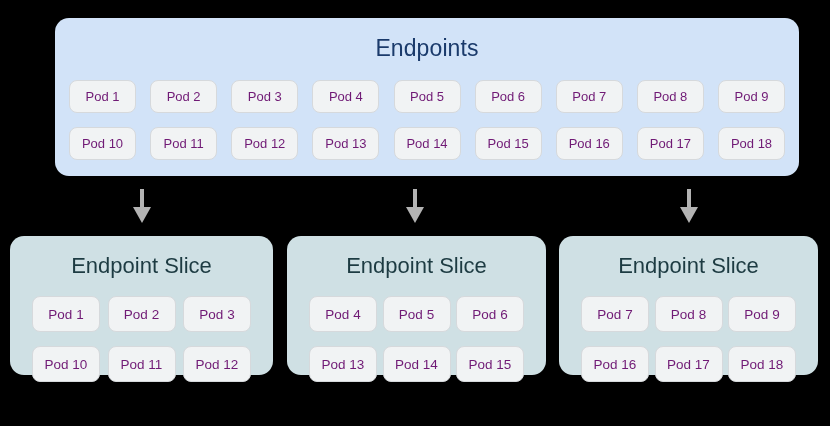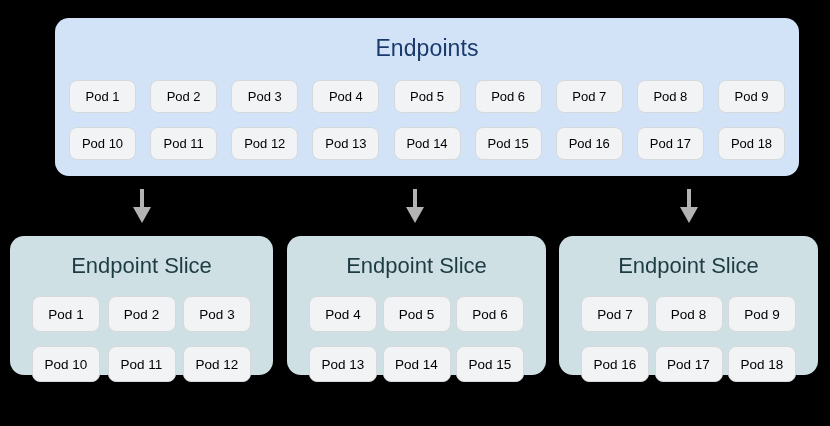--- a/index.html
+++ b/index.html
@@ -54,21 +54,21 @@
     display: flex;
     justify-content: space-between;
     margin-bottom: 14px;
   }
   .endpoints-row:last-child { margin-bottom: 0; }
 
   .pod-chip {
     background: #f1f3f4;
     border: 1px solid #d6d9dc;
     border-radius: 8px;
-    color: #000000;
+    color: #701a75;
     font-size: 13px;
     display: flex;
     align-items: center;
     justify-content: center;
     box-sizing: border-box;
   }
   .endpoints-row .pod-chip {
     width: 67px;
     height: 33px;
   }

